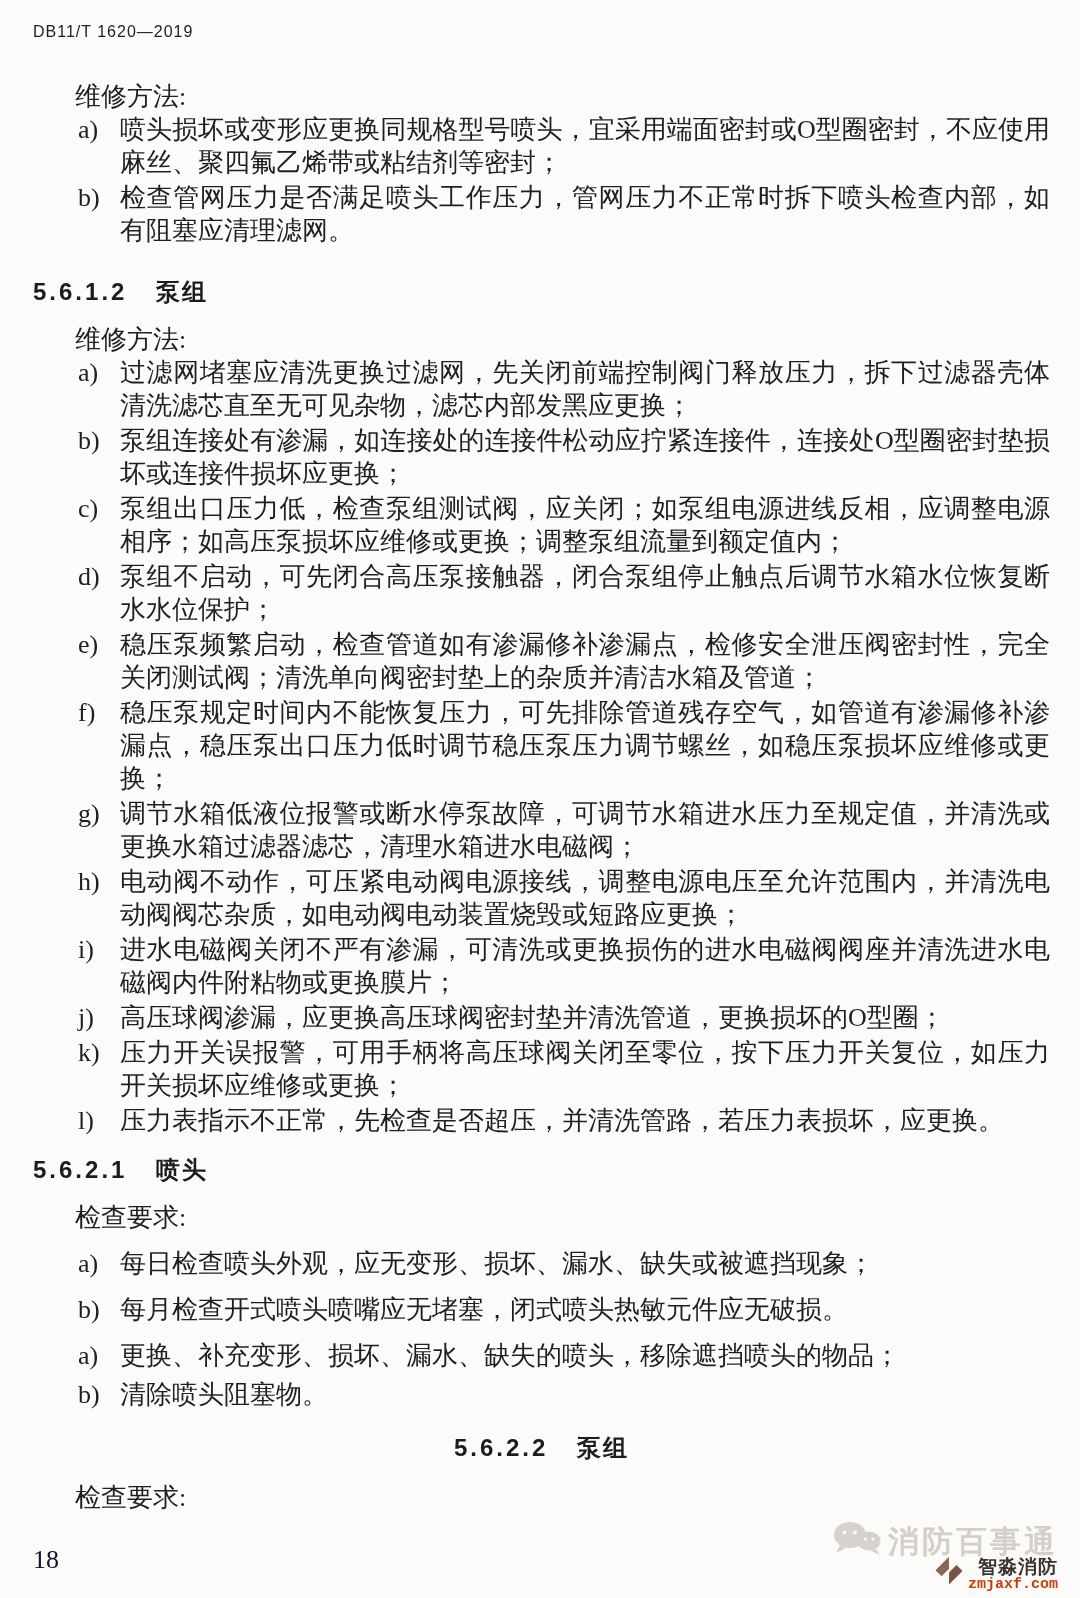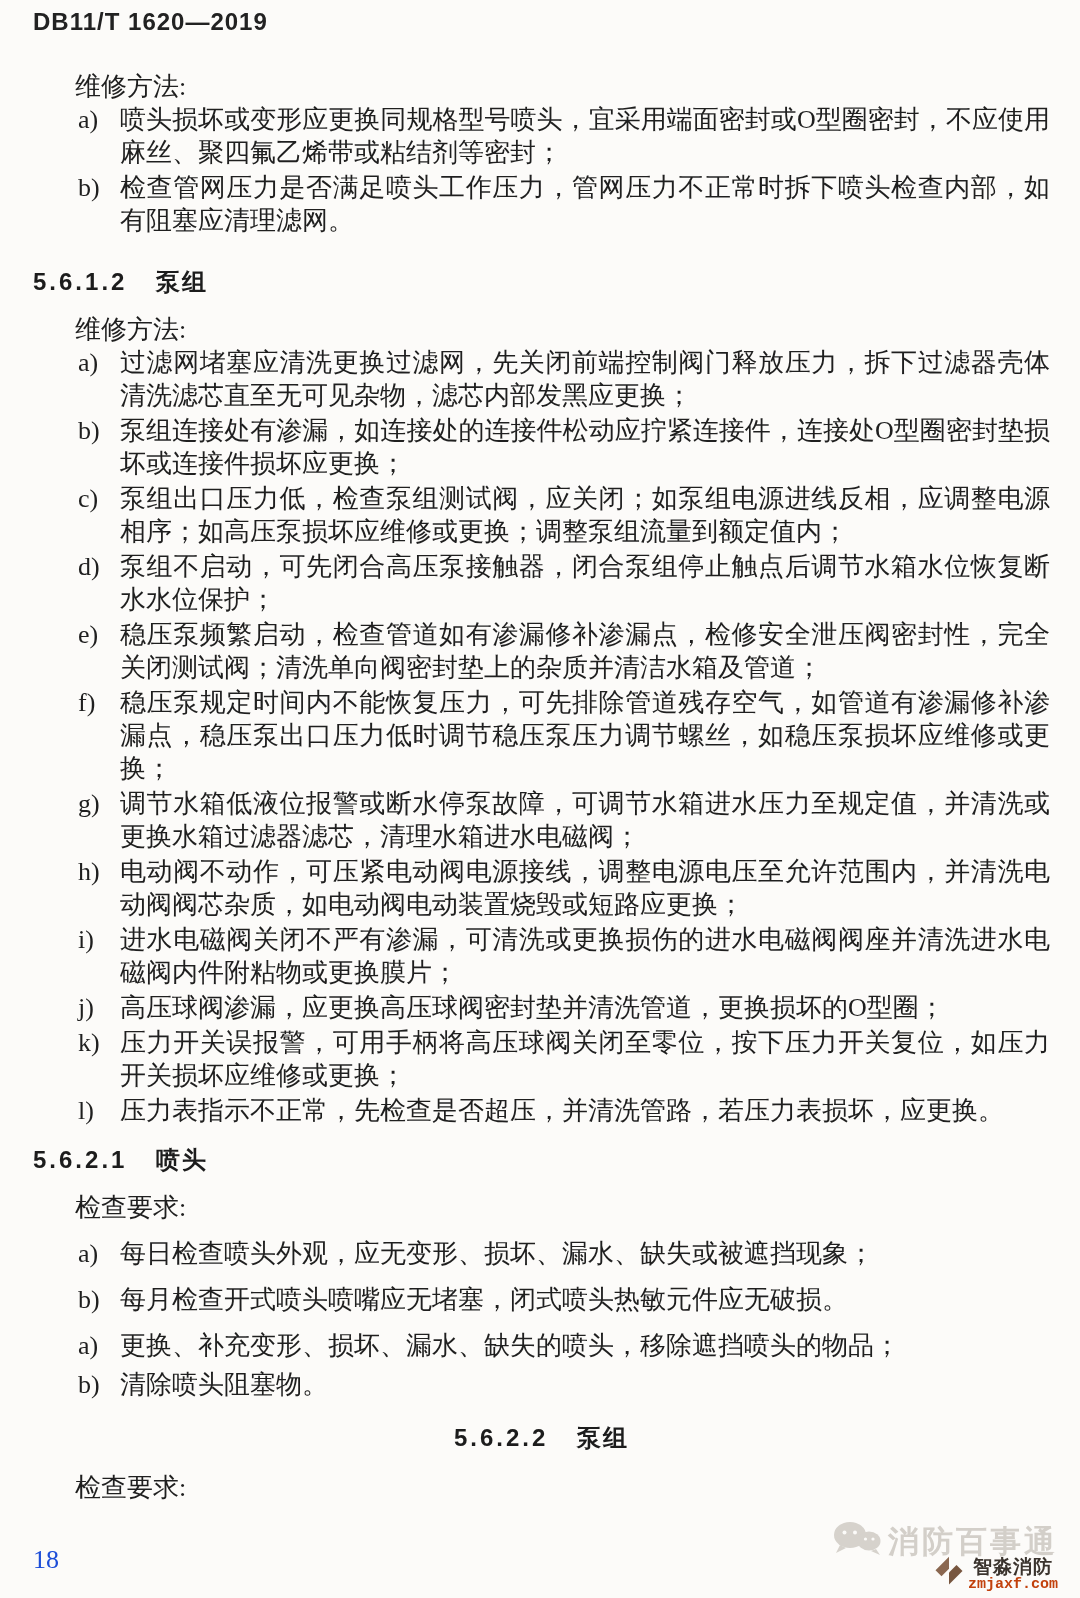--- a/index.html
+++ b/index.html
@@ -12,25 +12,25 @@
     color: #1f1f1f;
     font-family: "Liberation Serif", "DejaVu Serif", serif;
     font-size: 26px;
     line-height: 33px;
     overflow: hidden;
     box-sizing: border-box;
   }
   .content { padding: 0 30px 0 33px; }
 
   .doc-header {
-    padding-top: 8px;
-    font-family: "Liberation Sans", "DejaVu Sans", sans-serif;
-    font-size: 24px;
+    padding-top: 18px;
+    font-family: "Liberation Sans", "DejaVu Sans", sans-serif;
+    font-size: 16px;
     line-height: 28px;
-    font-weight: 700;
+    font-weight: 400;
     letter-spacing: 1px;
     color: #222;
   }
 
   .para-label {
     margin: 0 0 0 42px;
     padding: 0;
   }
   .para-label.intro-label { margin-top: 34px; }
   .para-label.after-heading { margin-top: 16px; }
@@ -60,21 +60,21 @@
   .sec-heading.sub { margin-top: 18px; }
   .sec-heading.h5622 { margin-top: 22px; text-align: center; }
   .h-num { letter-spacing: 3px; }
   .h-title { margin-left: 22px; letter-spacing: 2px; }
 
   .page-num {
     position: absolute;
     left: 33px;
     bottom: 22px;
     font-size: 26px;
-    color: #1d4ed8;
+    color: #0f172a;
   }
 
   .wm {
     position: absolute;
     right: 22px;
     bottom: 4px;
     text-align: right;
   }
   .wm-light {
     display: flex;
@@ -92,21 +92,21 @@
     display: flex;
     align-items: center;
     justify-content: flex-end;
     gap: 4px;
     margin-top: -8px;
     position: relative;
   }
   .wm-brand-text {
     display: flex;
     flex-direction: column;
-    align-items: center;
+    align-items: flex-end;
     line-height: 1.05;
   }
   .brand-name {
     font-family: "Liberation Sans", "DejaVu Sans", sans-serif;
     font-weight: 700;
     font-size: 19px;
     color: #3a332d;
     letter-spacing: 1px;
   }
   .brand-site {

